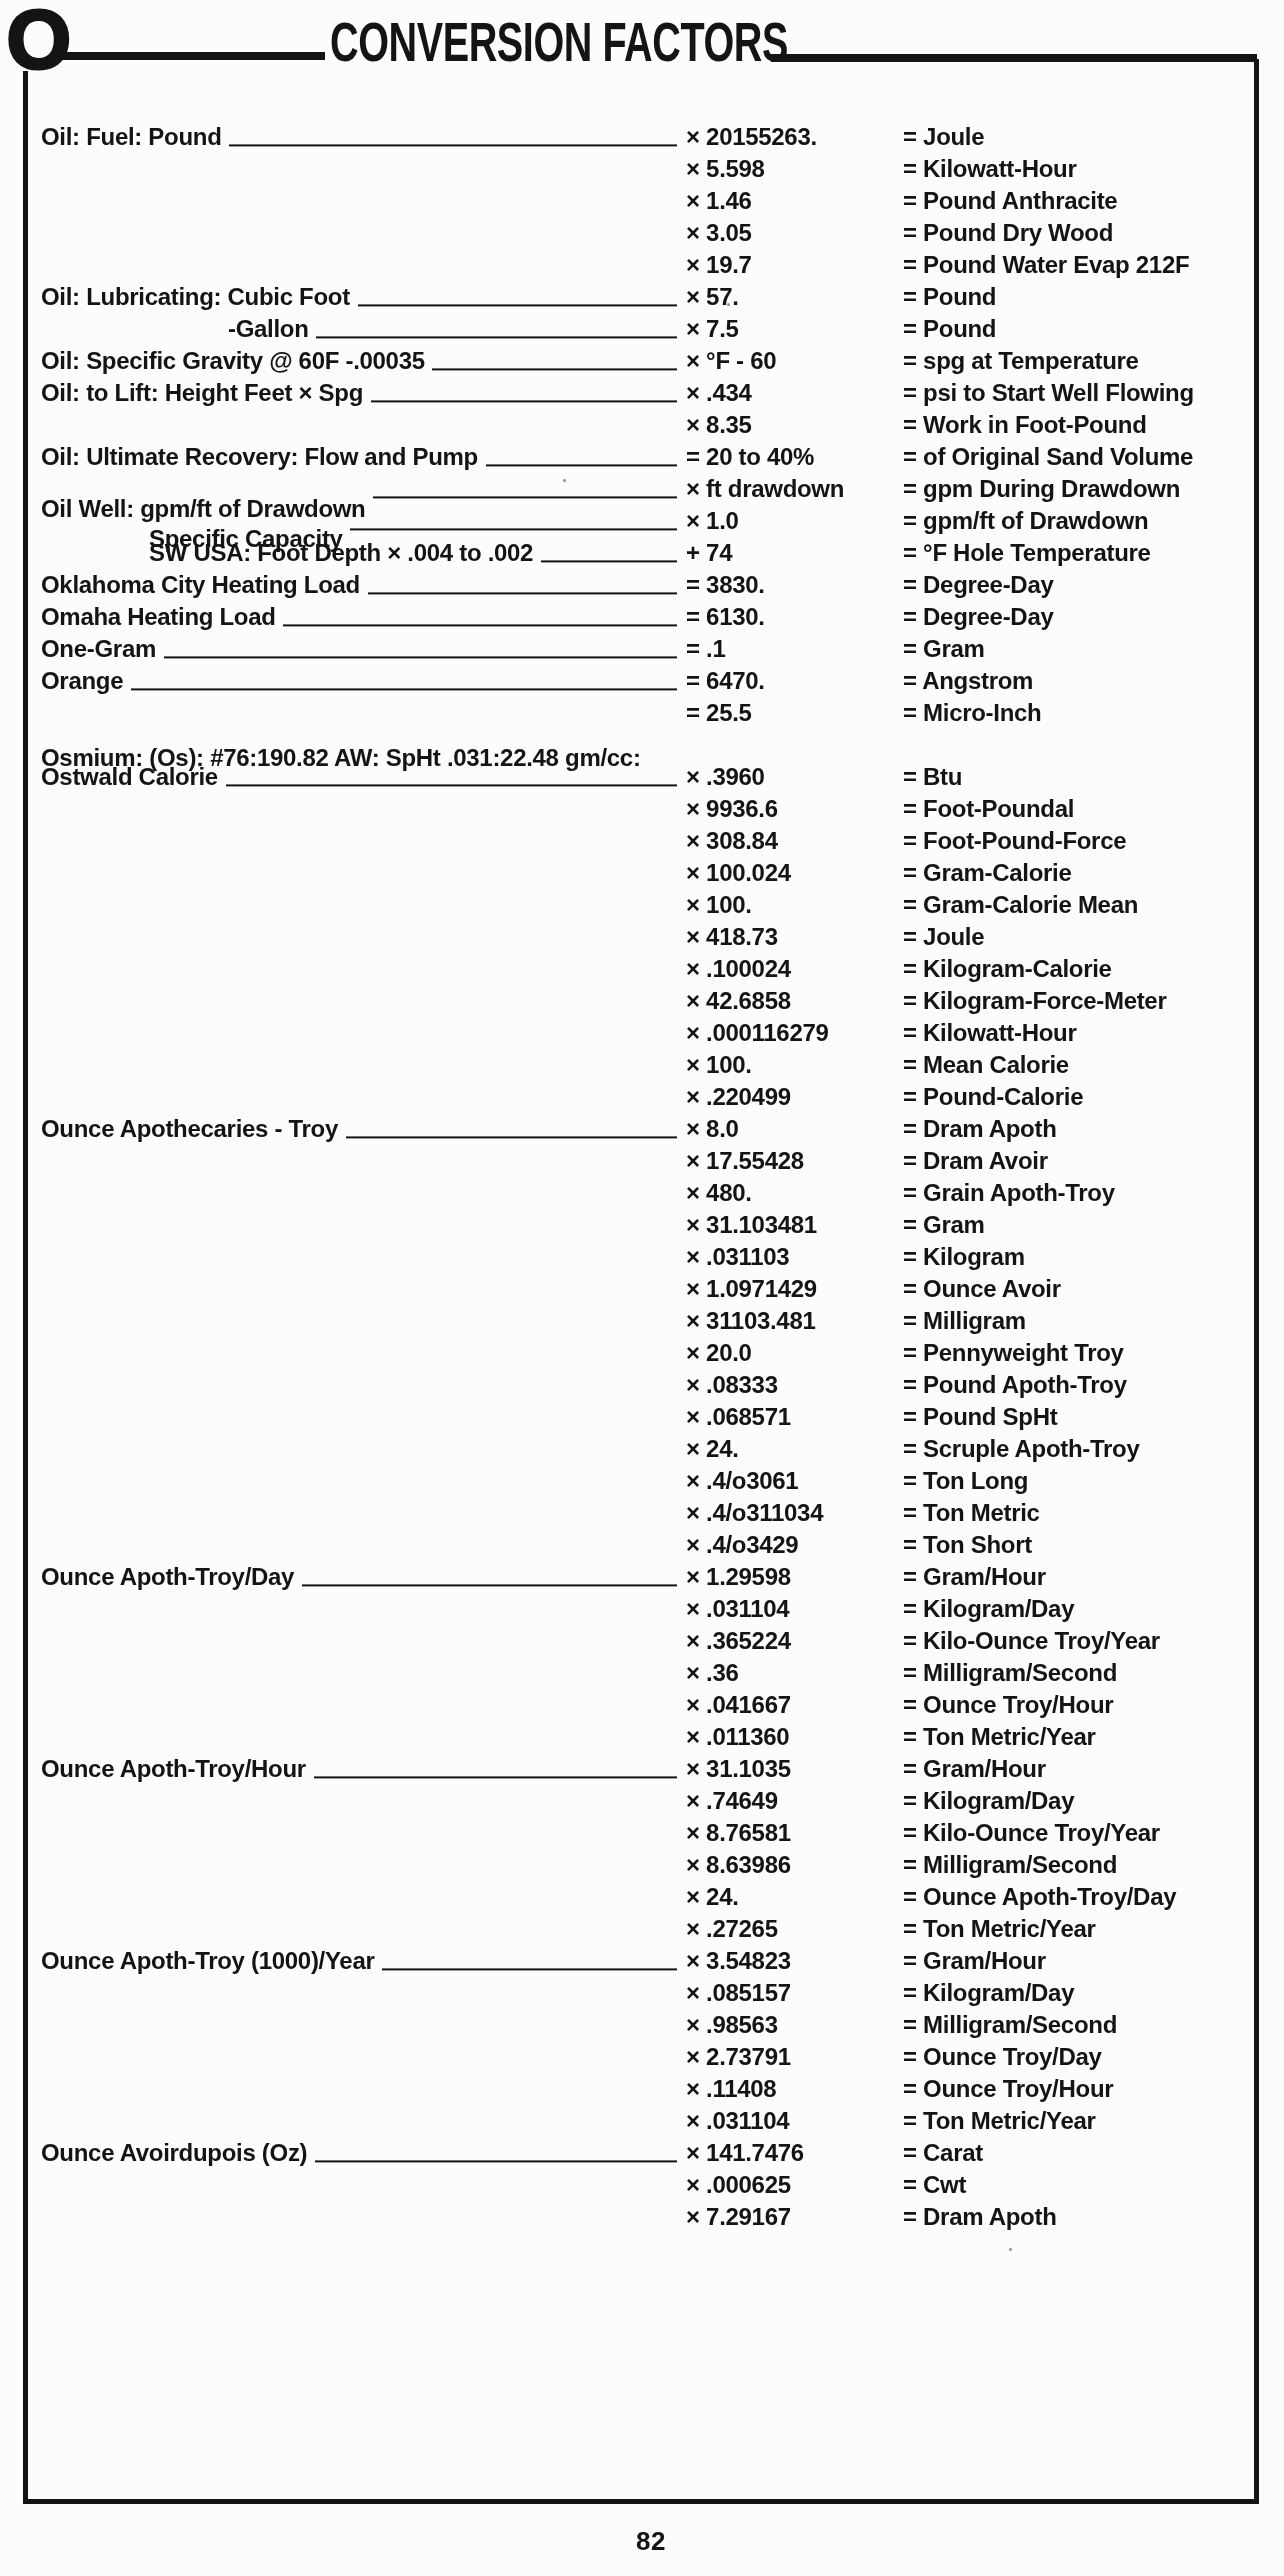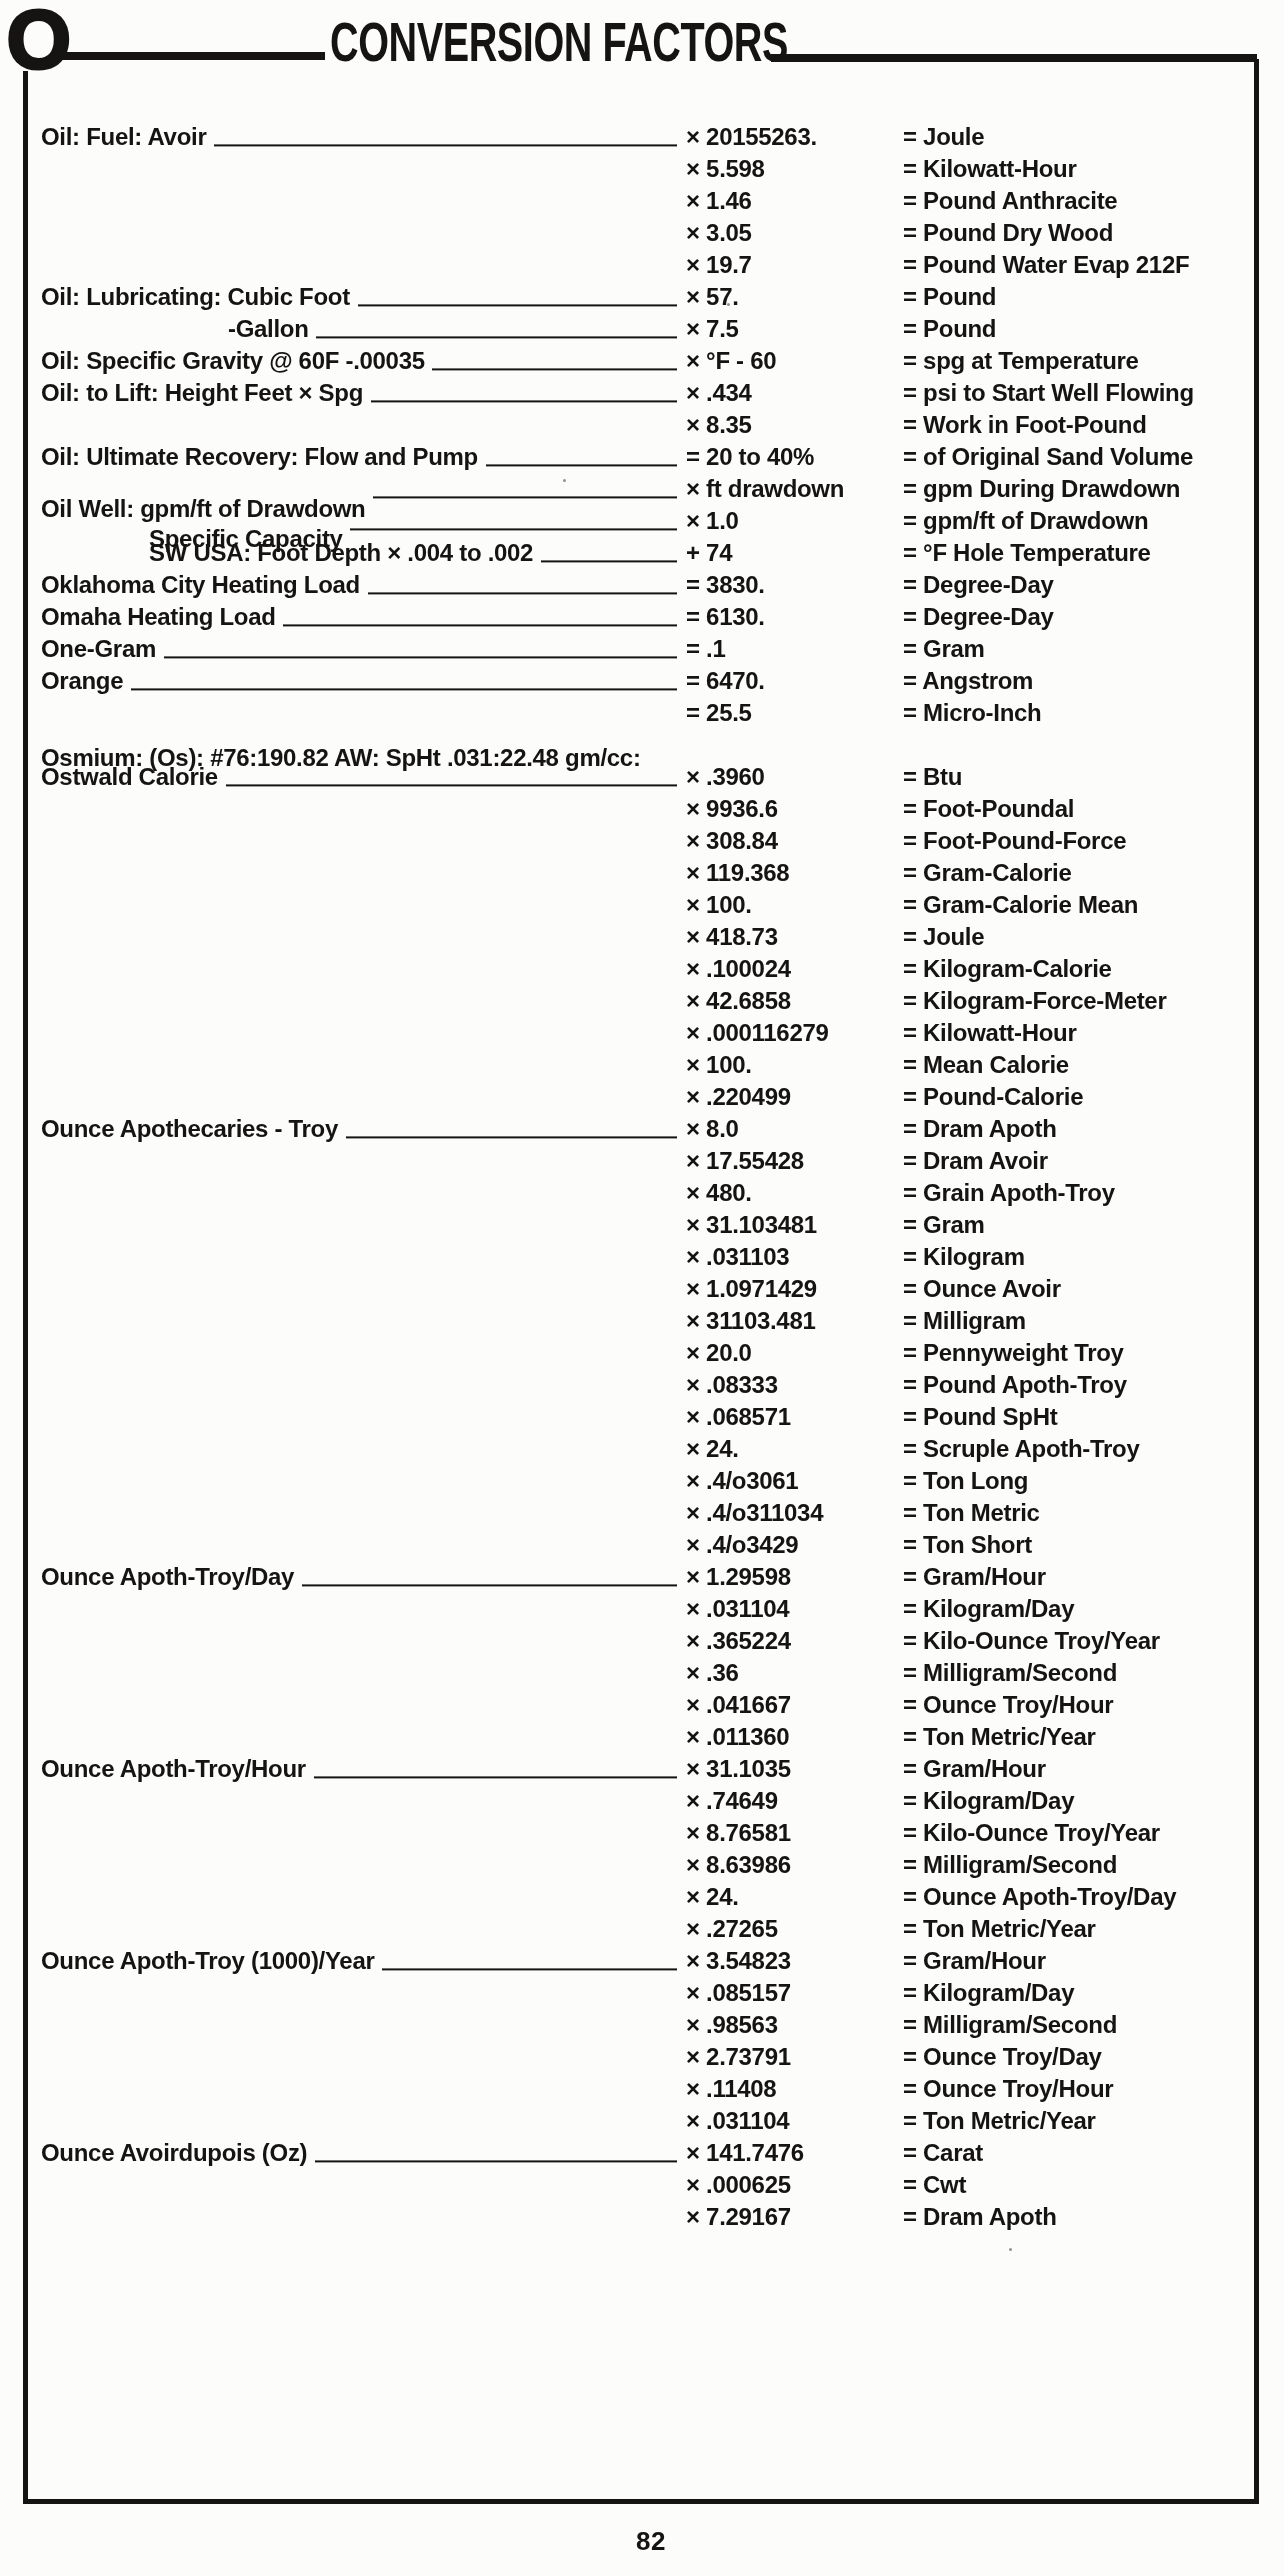--- a/index.html
+++ b/index.html
@@ -41,21 +41,21 @@
   <div class="title">CONVERSION FACTORS</div>
   <div class="rule rule-right"></div>
 
   <div class="border-left"></div>
   <div class="border-right"></div>
   <div class="border-bottom"></div>
 
   <div class="rows">
       <div class="row">
         <div class="left">
-          <span class="lbl" style="padding-left: 0px;">Oil: Fuel: Avoir</span>
+          <span class="lbl" style="padding-left: 0px;">Oil: Fuel: Pound</span>
           <span class="leader"></span>
         </div>
         <div class="val">× 20155263.</div>
         <div class="res">= Joule</div>
       </div>
       <div class="row">
         <div class="left">
           <span class="lbl" style="padding-left: 0px;"></span>
         </div>
         <div class="val">× 5.598</div>
@@ -216,21 +216,21 @@
         <div class="left">
           <span class="lbl" style="padding-left: 0px;"></span>
         </div>
         <div class="val">× 308.84</div>
         <div class="res">= Foot-Pound-Force</div>
       </div>
       <div class="row">
         <div class="left">
           <span class="lbl" style="padding-left: 0px;"></span>
         </div>
-        <div class="val">× 119.368</div>
+        <div class="val">× 100.024</div>
         <div class="res">= Gram-Calorie</div>
       </div>
       <div class="row">
         <div class="left">
           <span class="lbl" style="padding-left: 0px;"></span>
         </div>
         <div class="val">× 100.</div>
         <div class="res">= Gram-Calorie Mean</div>
       </div>
       <div class="row">

